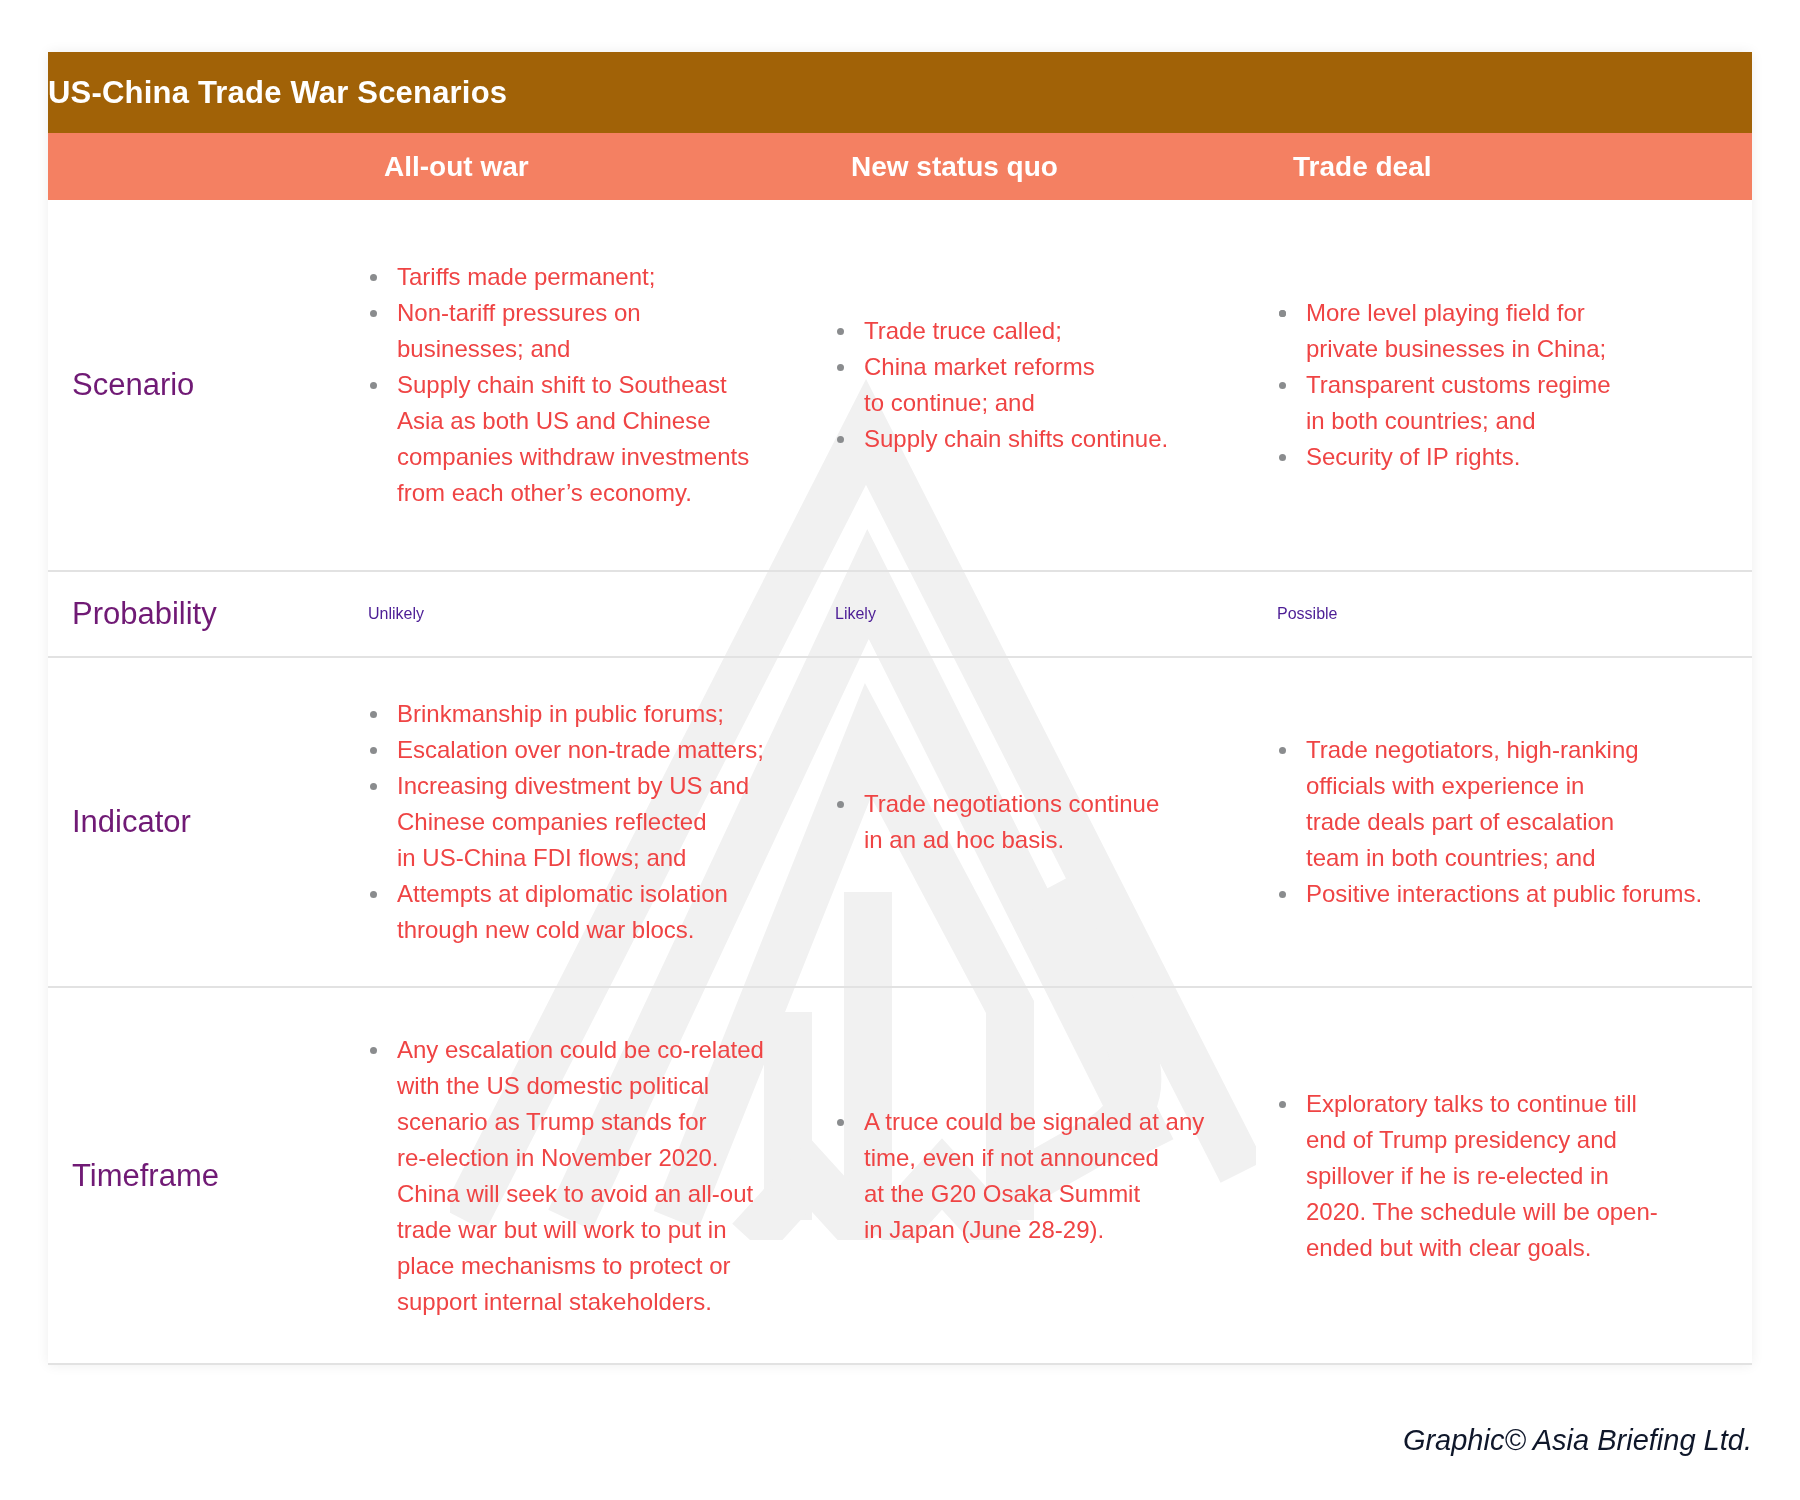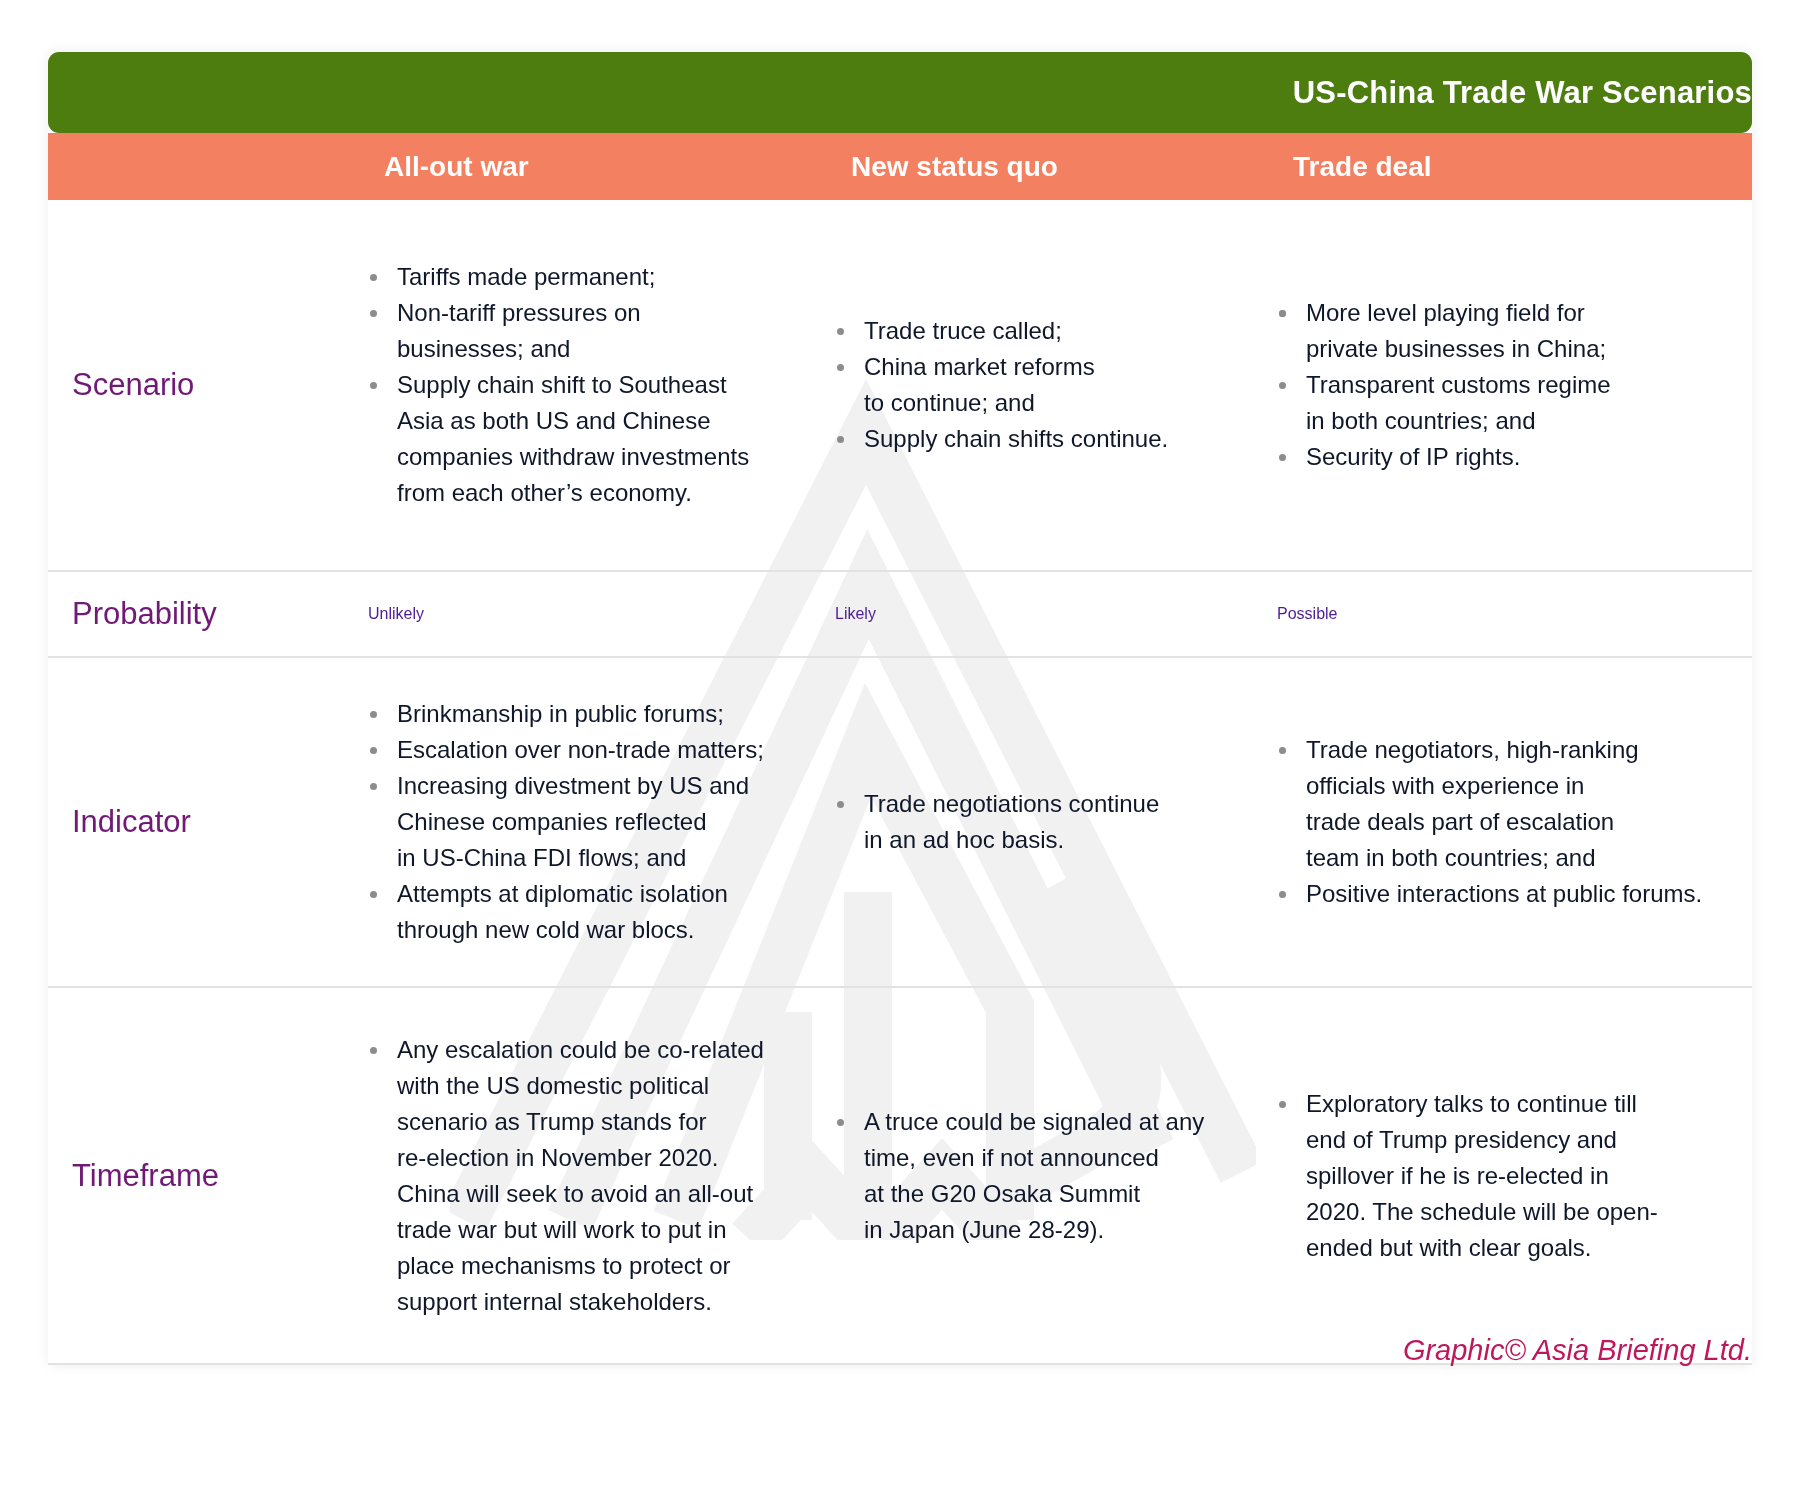--- a/index.html
+++ b/index.html
@@ -8,47 +8,47 @@
     font-family:"Liberation Sans","DejaVu Sans",sans-serif;overflow:hidden;
   }
   
   .watermark{position:absolute;left:450px;top:372px;width:806px;height:868px;z-index:0;}
   .tbl{
     position:absolute;left:48px;top:52px;width:1704px;z-index:1;
     box-shadow:0 0 12px rgba(0,0,0,0.07);
     background:transparent;
   }
   .title-bar{
-    height:81px;background:#4d7c0f;display:flex;align-items:center;justify-content:flex-end;border-radius:11px;
+    height:81px;background:#a16207;display:flex;align-items:center;justify-content:flex-start;
   }
   .title-bar .title{color:#ffffff;font-size:31px;font-weight:700;letter-spacing:.2px;}
   .col-head{
     height:67px;background:#F48062;display:grid;grid-template-columns:320px 467px 442px 475px;
     align-items:center;
   }
   .col-head .hlabel{color:#ffffff;font-size:28px;font-weight:700;margin-left:16px;}
   .grid-row{display:grid;grid-template-columns:320px 467px 442px 475px;background:transparent;}
   .row-scenario{height:370px;}
   .row-probability{height:84px;}
   .row-indicator{height:328px;}
   .row-timeframe{height:375px;}
   .divider{height:2px;background:#E2E2E2;}
   .cell{display:flex;flex-direction:column;justify-content:center;}
   .label-cell{padding-left:24px;}
   .label-cell span{color:#701a75;font-size:31px;}
-  .bullet-item{display:flex;color:#0f172a;font-size:24px;line-height:36px;}
+  .bullet-item{display:flex;color:#ef4444;font-size:24px;line-height:36px;}
   .bullet-item .dot{flex:none;width:29px;position:relative;}
   .bullet-item .dot::before{
     content:"";position:absolute;left:2px;top:15px;width:7px;height:7px;border-radius:50%;background:#8A8C8E;
   }
   .bullet-item .btext{white-space:pre;}
   .plain-cell{color:#4c1d95;font-size:16px;}
   .credit{
-    position:absolute;right:48px;top:1334px;z-index:1;
-    color:#be185d;font-size:29px;font-style:italic;
+    position:absolute;right:48px;top:1424px;z-index:1;
+    color:#0f172a;font-size:29px;font-style:italic;
   }
 </style>
 </head>
 <body>
 
 <svg class="watermark" viewBox="0 0 806 868" fill="none" xmlns="http://www.w3.org/2000/svg">
   <g stroke="#F1F1F1" stroke-width="48" fill="none" stroke-linejoin="miter">
     <path d="M 14,848 L 416,60 L 792,800"></path>
     <path d="M 120,848 L 418,212 L 702,778"></path>
     <path d="M 226,848 L 418,368 L 560,635 L 560,848"></path>

